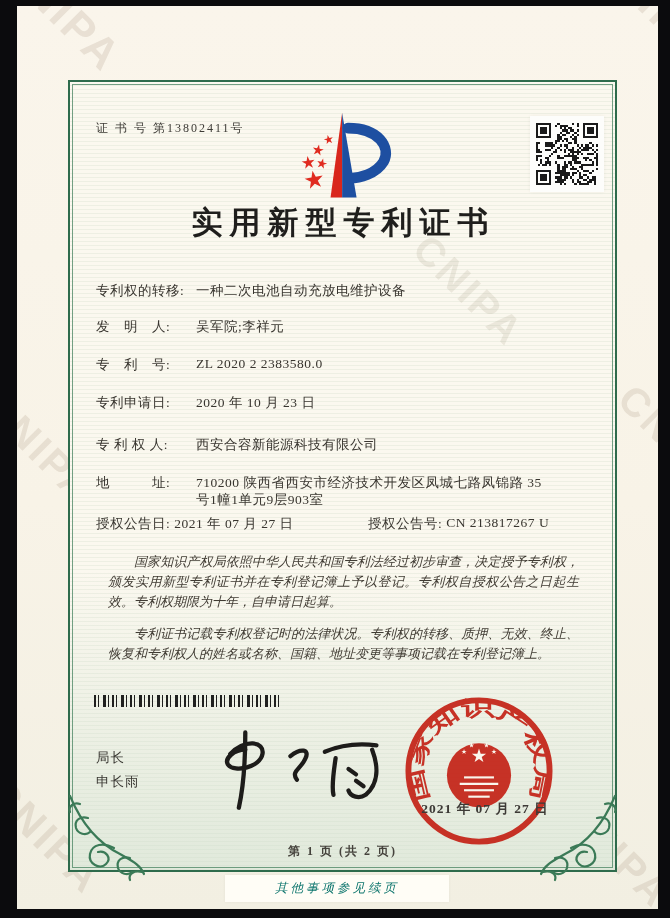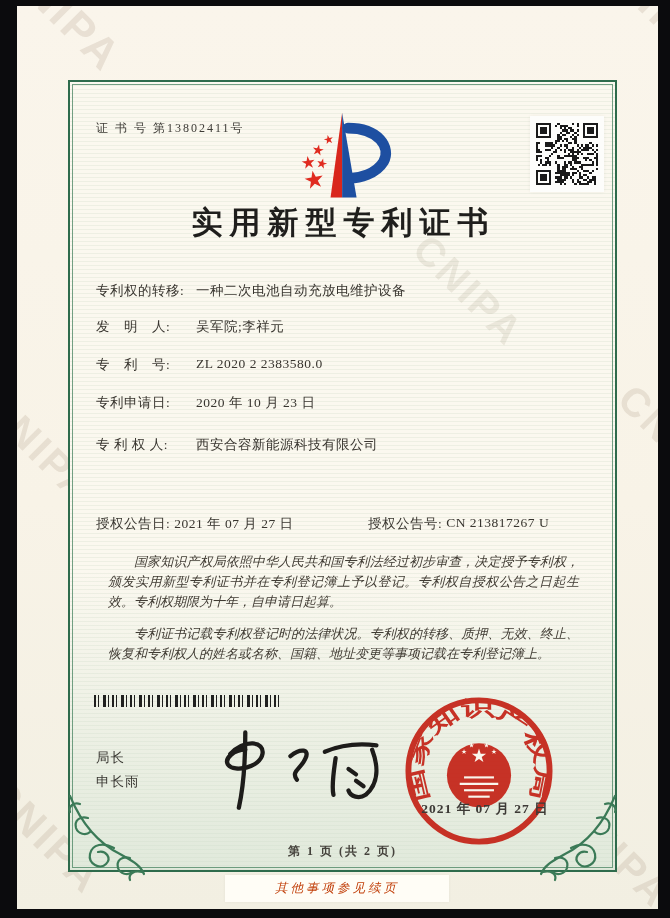--- a/index.html
+++ b/index.html
@@ -70,21 +70,21 @@
              font-weight:700;letter-spacing:1px;color:#3d3a36;z-index:3;}
   
   .page-info{position:absolute;left:0;right:0;bottom:10px;text-align:center;font-size:12px;
              letter-spacing:2px;color:#45423c;font-weight:bold;}
   .orn{position:absolute;width:86px;height:94px;z-index:3;}
   .orn-r{right:-6px;bottom:-14px;}
   .orn-l{left:-6px;bottom:-14px;transform:scaleX(-1);}
   
   .footer-note{position:absolute;left:208px;top:869px;width:224px;height:27px;background:#fffdf6;
                box-shadow:0 0 3px rgba(0,0,0,.06);display:flex;align-items:center;justify-content:center;
-               font-size:12.5px;font-style:italic;letter-spacing:3px;color:#c2410c;z-index:2;}
+               font-size:12.5px;font-style:italic;letter-spacing:3px;color:#0f766e;z-index:2;}
 </style>
 </head>
 <body>
 
 <div class="photo">
   <div class="edge edge-top"></div>
   <div class="edge edge-left"></div>
   <div class="edge edge-right"></div>
   <div class="edge edge-bottom"></div>
 
@@ -167,20 +167,24 @@
           <span class="f-label">专　利　号:</span>
           <span class="f-value">ZL 2020 2 2383580.0</span>
         </div>
         <div class="f-row r4">
           <span class="f-label">专利申请日:</span>
           <span class="f-value">2020 年 10 月 23 日</span>
         </div>
         <div class="f-row r5">
           <span class="f-label">专 利 权 人:</span>
           <span class="f-value">西安合容新能源科技有限公司</span>
+        </div>
+        <div class="f-row r6">
+          <span class="f-label">地　　　址:</span>
+          <span class="f-value">710200 陕西省西安市经济技术开发区凤城七路凤锦路 35号1幢1单元9层903室</span>
         </div>
         <div class="f-row r7">
           <span class="grant-left">
             <span class="g-label">授权公告日: </span>
             <span>2021 年 07 月 27 日</span>
           </span>
           <span class="grant-right">
             <span class="g-label">授权公告号: </span>
             <span>CN 213817267 U</span>
           </span>

